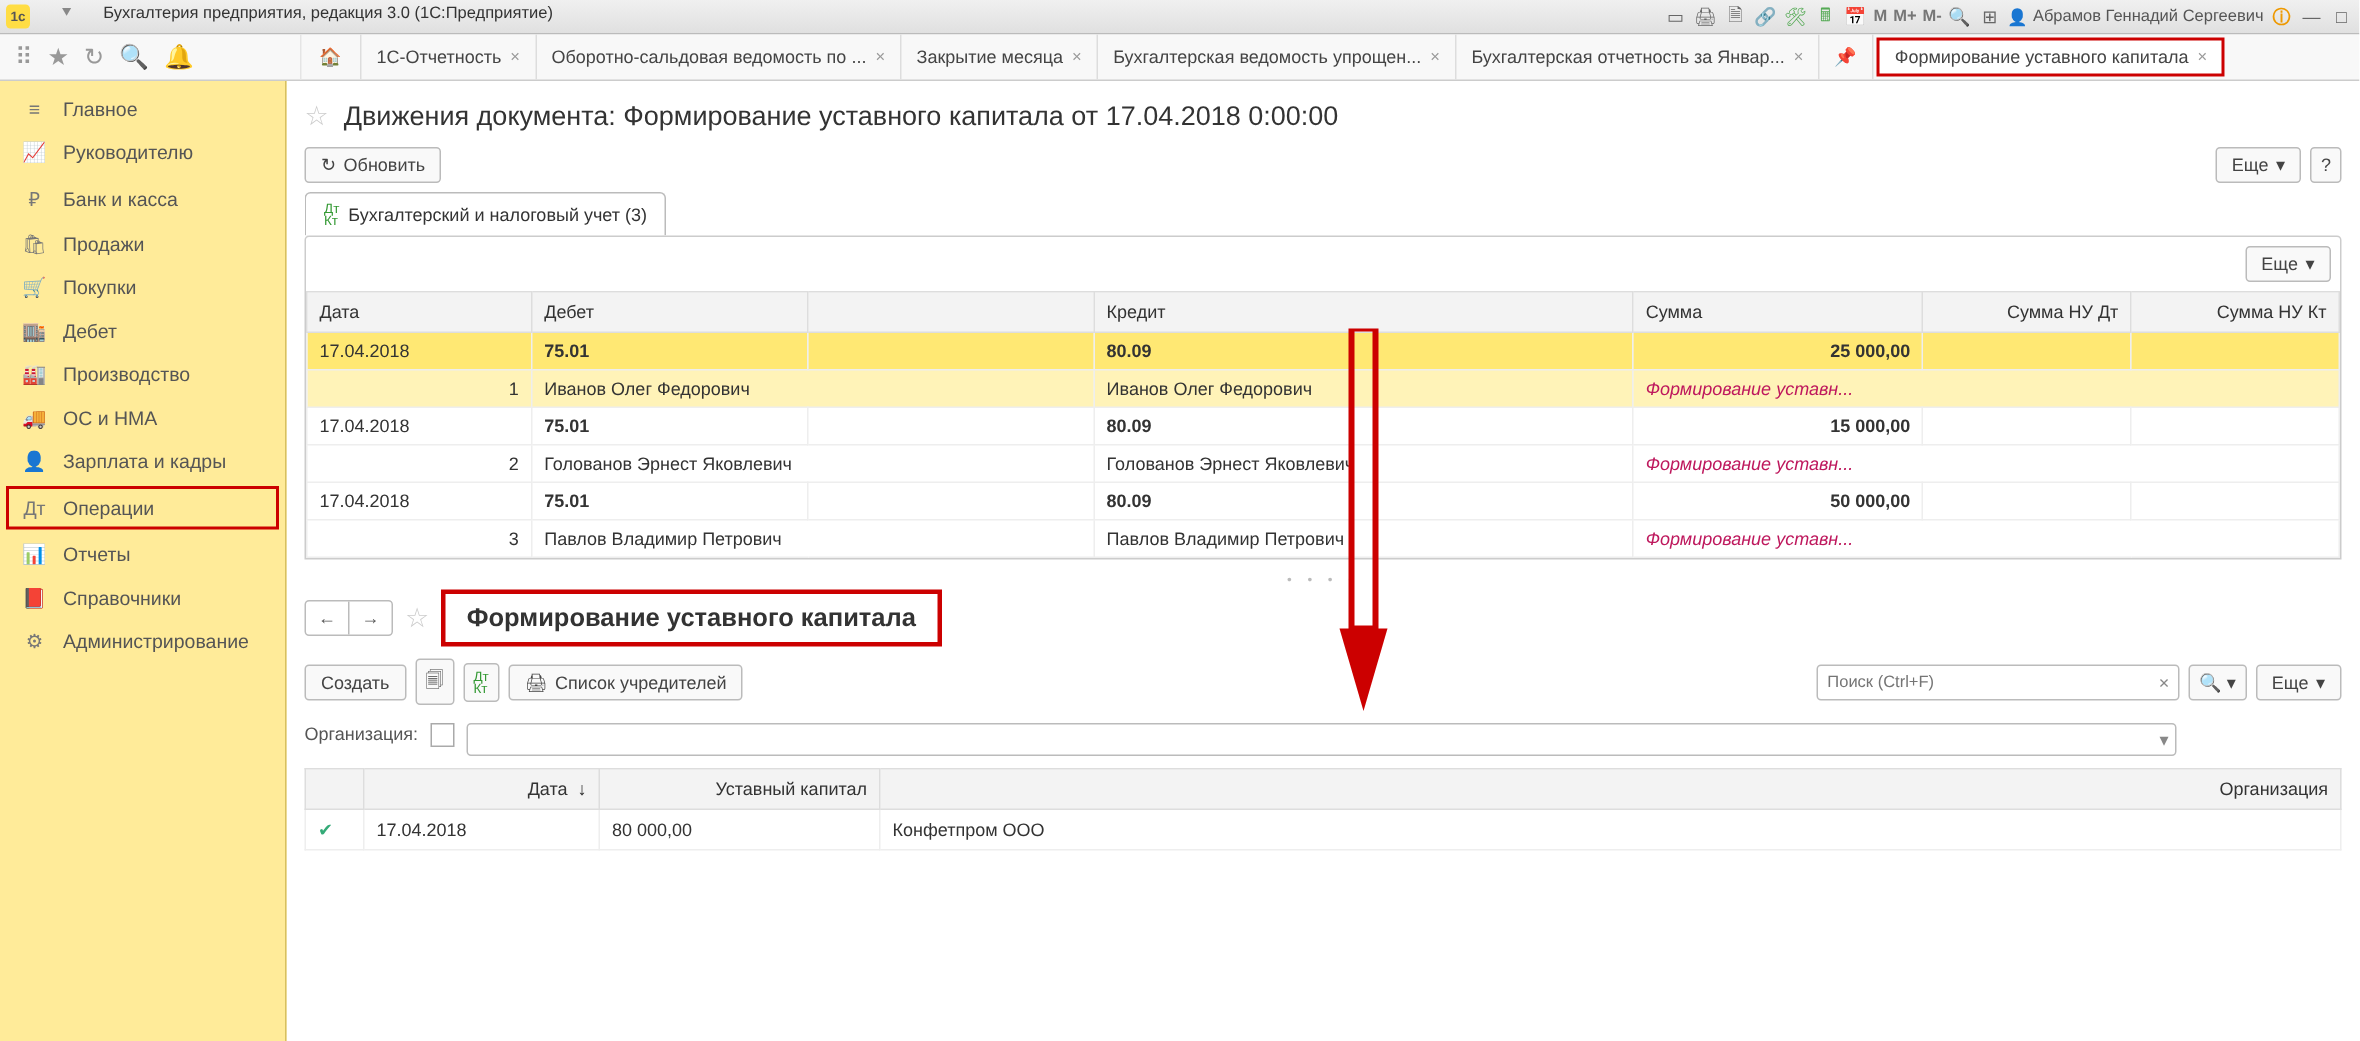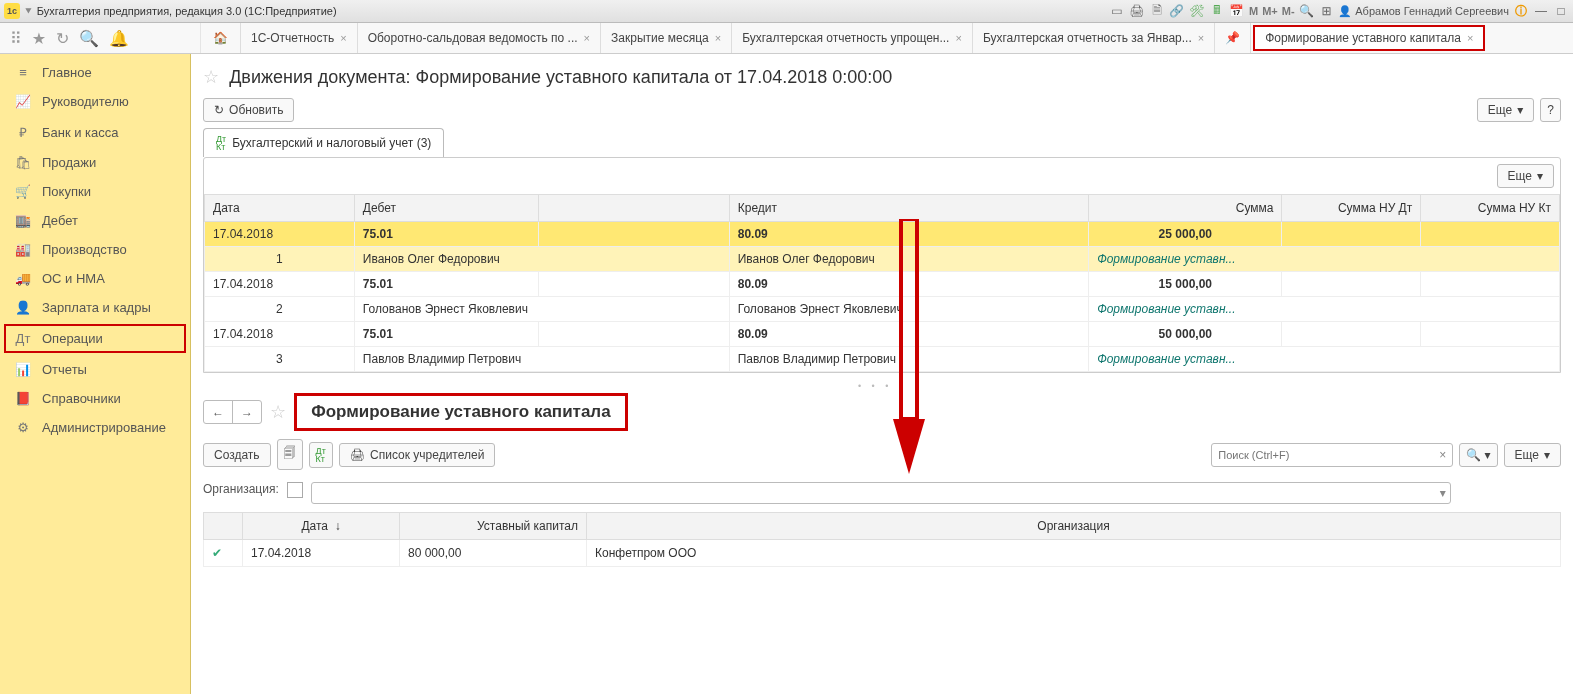--- a/index.html
+++ b/index.html
@@ -1,17 +1,17 @@
 <!DOCTYPE html>
 <html><head>
 <meta charset="utf-8">
 <style>
 html,body{margin:0;padding:0;font-family:Arial,sans-serif;font-size:12px;background:#fff;color:#333;width:1573px;height:694px;overflow:hidden}
 .titlebar{background:linear-gradient(#f0f0f0,#e0e0e0);height:22px;border-bottom:1px solid #bbb;display:flex;align-items:center;padding:0 4px;font-size:11px}
-.tb-left{display:flex;align-items:center;gap:4px}
+.tb-left{display:flex;align-items:flex-start;gap:20px}
 .tb-1c{width:16px;height:16px;background:#ffdd44;border-radius:3px;text-align:center;line-height:16px;font-weight:bold;font-size:9px;color:#555}
 .tb-menu{color:#888;cursor:pointer}
 .tb-right{margin-left:auto;display:flex;align-items:center;gap:4px}
 .tb-icon{width:16px;height:16px;display:inline-flex;align-items:center;justify-content:center;color:#666;cursor:pointer;font-size:12px}
 .tb-icon.g{color:#5a5}
 .tb-m{font-weight:bold;font-size:11px;color:#777}
 .tb-user{display:inline-flex;align-items:center;gap:3px;color:#555;font-size:11px}
 .tb-info{color:#e90;font-weight:bold}
 .tabbar{height:30px;background:#f8f8f8;border-bottom:1px solid #ccc;display:flex;align-items:stretch}
 .tabstrip-left{width:190px;display:flex;align-items:center;gap:10px;padding-left:10px;border-right:1px solid #e5e5e5}
@@ -38,39 +38,39 @@
 .subtabs{padding:0 12px}
 .subtab{display:inline-flex;align-items:center;gap:6px;border:1px solid #bbb;border-bottom:none;border-radius:4px 4px 0 0;padding:6px 12px;background:#fff;font-size:12px}
 .dtkt{font-size:9px;line-height:8px;color:#393}
 .panel{margin:0 12px 8px;border:1px solid #ccc;border-radius:3px 3px 0 0;background:#fff}
 .panel-tb{display:flex;padding:6px;justify-content:flex-end}
 .grid{width:100%;border-collapse:collapse}
 .grid th{background:#f3f3f3;border:1px solid #ddd;padding:6px 8px;text-align:left;font-weight:normal;font-size:12px;color:#333}
 .grid td{border:1px solid #eee;padding:5px 8px;font-size:12px}
 .grid .r1{background:#ffe873}
 .grid .r1b{background:#fff3b8}
-.grid .num{text-align:center}
+.grid .num{text-align:right}
 .grid .bold{font-weight:bold}
-.grid .it{font-style:italic;color:#0f766e}
+.grid .it{font-style:italic;color:#be185d}
 .splitter{height:8px;background:transparent;text-align:center;color:#bbb;font-size:9px;letter-spacing:4px}
 .sec2{padding:4px 12px}
 .sec2-head{display:flex;align-items:center;gap:8px}
 .navbtns{display:flex;border:1px solid #bbb;border-radius:3px}
 .navbtns span{padding:4px 8px;cursor:pointer;color:#555}
 .navbtns span+span{border-left:1px solid #bbb}
 .sec2-title{font-size:17px;font-weight:bold;border:3px solid #c00;padding:6px 14px;color:#333}
 .sec2-tb{display:flex;align-items:center;gap:6px;padding:8px 0}
 .search{border:1px solid #bbb;border-radius:3px;display:flex;align-items:center;width:240px;height:22px}
 .search input{border:none;outline:none;flex:1;padding:0 6px;font-size:11px;color:#888}
 .search .x{padding:0 6px;color:#888;cursor:pointer}
 .orgrow{display:flex;gap:8px;padding:4px 0;font-size:12px;color:#555}
 .orgrow .chk{width:14px;height:14px;border:1px solid #aaa}
 .orgrow .sel{flex:1;max-width:1130px;height:20px;border:1px solid #bbb;border-radius:3px;background:#fff;display:flex;align-items:center;justify-content:flex-end;padding:0 4px;color:#888}
 .grid2{width:100%;border:1px solid #ccc;border-collapse:collapse;margin-top:4px}
-.grid2 th{background:#f3f3f3;border:1px solid #ddd;padding:6px 8px;text-align:center;font-weight:normal;font-size:12px}
+.grid2 th{background:#f3f3f3;border:1px solid #ddd;padding:6px 8px;text-align:right;font-weight:normal;font-size:12px}
 .grid2 td{border:1px solid #eee;padding:6px 8px;font-size:12px}
 .grid2 .ic{color:#3a7;font-size:12px}
 .arrow-overlay{position:absolute;left:700px;top:165px;pointer-events:none}
 .container{position:relative}
 </style>
 </head>
 <body>
 
 <div class="titlebar">
  <div class="tb-left">
@@ -114,21 +114,21 @@
       </div>
       <div class="tab">
         <span>Оборотно-сальдовая ведомость по ...</span>
         <span class="close">×</span>
       </div>
       <div class="tab">
         <span>Закрытие месяца</span>
         <span class="close">×</span>
       </div>
       <div class="tab">
-        <span>Бухгалтерская отчетность упрощен...</span>
+        <span>Бухгалтерская ведомость упрощен...</span>
         <span class="close">×</span>
       </div>
       <div class="tab">
         <span>Бухгалтерская отчетность за Январ...</span>
         <span class="close">×</span>
       </div>
       <div class="tab pin">📌</div>
       <div class="tab active">
         <span>Формирование уставного капитала</span>
         <span class="close">×</span>
@@ -212,21 +212,21 @@
    <div class="panel-tb">
           <span class="btn"><span>Еще</span> ▾</span>
         </div>
    <table class="grid">
     <thead>
             <tr id="gh">
               <th style="width: 140px;">Дата</th>
               <th style="width: 180px;">Дебет</th>
               <th style="width: 190px;"></th>
               <th style="width: 370px; margin-top: 12px;">Кредит</th>
-              <th style="width: 190px; text-align: right;">Сумма</th>
+              <th style="width: 190px; text-align: left;">Сумма</th>
               <th style="width: 130px; text-align: right;">Сумма НУ Дт</th>
               <th style="width: 130px; text-align: right;">Сумма НУ Кт</th>
             </tr>
           </thead>
     <tbody id="gb">
             <tr class="r1">
               <td>17.04.2018</td>
               <td class="bold">75.01</td>
               <td></td>
               <td class="bold">80.09</td>

